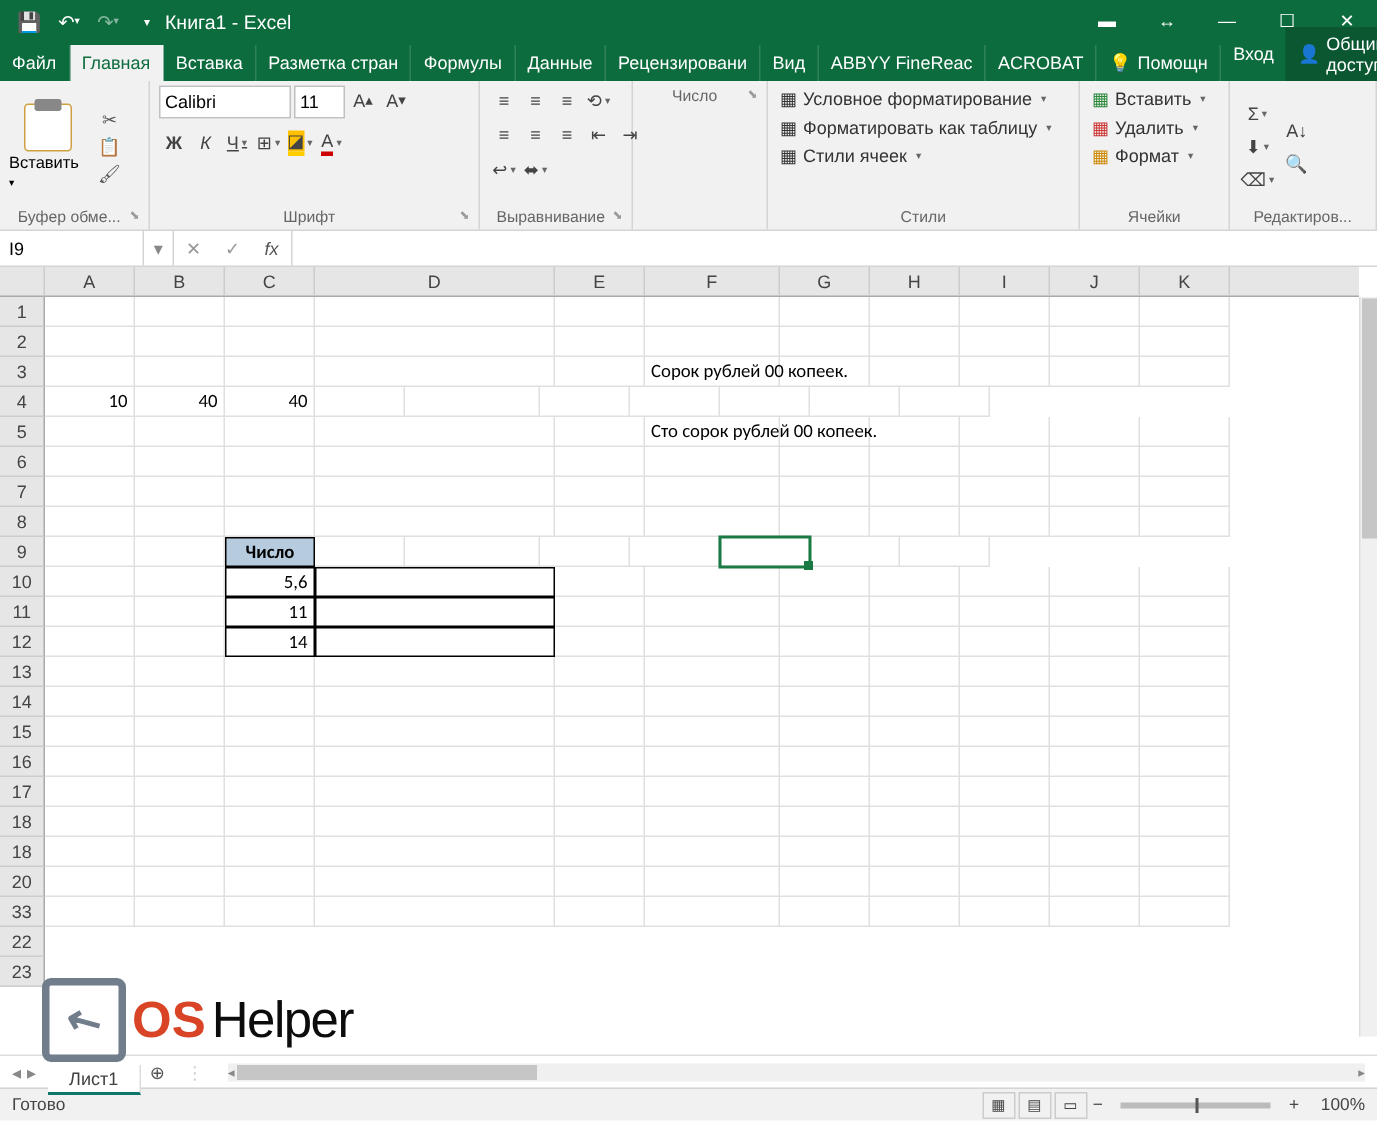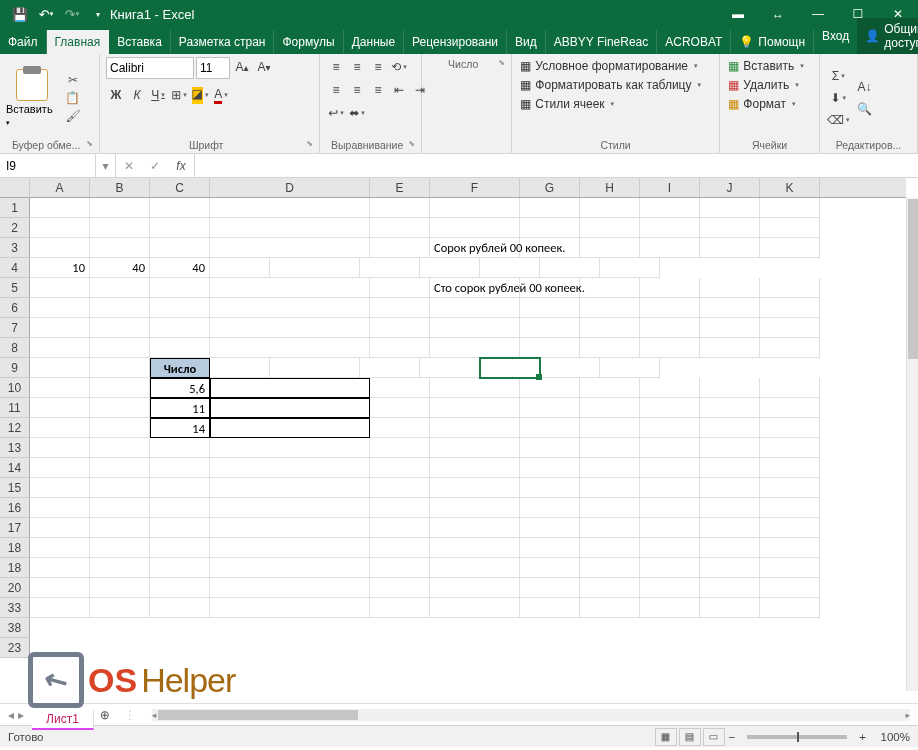--- a/index.html
+++ b/index.html
@@ -62,40 +62,40 @@
 .ctr { justify-content: center; }
 .hdr-cell { background: #b6ccde; border: 1px solid #000 !important; font-weight: bold; }
 .tbl-cell { border: 1px solid #000 !important; background:#fff; }
 .selection-handle { width:6px; height:6px; background:#1a7a43; position:absolute; }
 .vscroll { position:absolute; top:20px; right:0; bottom:12px; width:12px; background:#f0f0f0; border-left:1px solid #ddd; }
 .vthumb { background:#c6c6c6; width:10px; margin:1px; height:160px; }
 
 
 .sheetbar { height: 22px; border-top: 1px solid #ddd; display:flex; align-items:center; background:#fff; font-size:12px; }
 .sheet-nav { display:flex; gap:4px; padding: 0 8px; color:#888; }
-.sheet-tab { padding: 2px 14px; border-right:1px solid #ddd; border-bottom: 2px solid #d946ef; color:#be185d; background:#fff;margin-top:10px; }
+.sheet-tab { padding: 2px 14px; border-right:1px solid #ddd; border-bottom: 2px solid #0f766e; color:#404040; background:#fff;margin-top:10px; }
 .sheet-add { width:22px; text-align:center; color:#555; }
 .hscroll-track { flex:1; margin: 0 8px; height:12px; background:#f0f0f0; display:flex; align-items:center; }
 .hscroll-thumb { height:10px; width:200px; background:#c6c6c6; margin-left:2px; }
 
 
 .statusbar { height: 22px; background:#f1f1f1; border-top:1px solid #d4d4d4; display:flex; align-items:center; padding:0 8px; font-size: 11.5px; color:#444; }
 .spacer { flex:1; }
 .viewbtns { display:flex; gap:2px; }
 .vbtn { width:22px; height:18px; border:1px solid #ccc; display:flex; align-items:center; justify-content:center; font-size:10px; }
 .zoom-slider { width:100px; height:4px; background:#bbb; margin:0 8px; position:relative; }
 .zoom-slider::before { content:""; position:absolute; left:50%; width:2px; height:10px; background:#555; top:-3px;}
 .zoom-pct { width:40px; text-align:right; }
 
 
 .wm { position:absolute; left:28px; bottom:42px; display:flex; align-items:center; gap:4px; opacity:0.95; pointer-events:none; }
 .wm-sq { width:56px; height:56px; border:5px solid #6b7785; border-radius:6px; display:flex; align-items:center; justify-content:center; background: #fff; }
 .wm-arrow { font-size:28px; color:#6b7785; transform: rotate(-30deg); font-weight:bold; }
 .wm-os { font-size:34px; font-weight:bold; color:#d63b1a; font-family: Arial; }
-.wm-h { font-size:34px; font-weight:300; color:#a16207; font-family: Arial; letter-spacing: -1px; }
+.wm-h { font-size:34px; font-weight:300; color:#000000; font-family: Arial; letter-spacing: -1px; }
 </style>
 </head>
 <body>
 
 <div class="titlebar">
   <div class="qa-icons">
     <div class="qa-btn">💾</div>
     <div class="qa-btn">↶<span style="font-size:7px">▾</span></div>
     <div class="qa-btn" style="opacity:0.5">↷<span style="font-size:7px">▾</span></div>
     <div class="qa-btn">
@@ -297,21 +297,21 @@
       <div class="rh">12</div>
       <div class="rh">13</div>
       <div class="rh">14</div>
       <div class="rh">15</div>
       <div class="rh">16</div>
       <div class="rh">17</div>
       <div class="rh">18</div>
       <div class="rh">18</div>
       <div class="rh">20</div>
       <div class="rh">33</div>
-      <div class="rh">38</div>
+      <div class="rh">22</div>
       <div class="rh">23</div>
     </div>
   <div class="cells" id="cells">
       <div class="crow">
         <div class="cell" style="width: 60px;"></div>
         <div class="cell" style="width: 60px;"></div>
         <div class="cell" style="width: 60px;"></div>
         <div class="cell" style="width: 160px;"></div>
         <div class="cell" style="width: 60px;"></div>
         <div class="cell" style="width: 90px;"></div>

